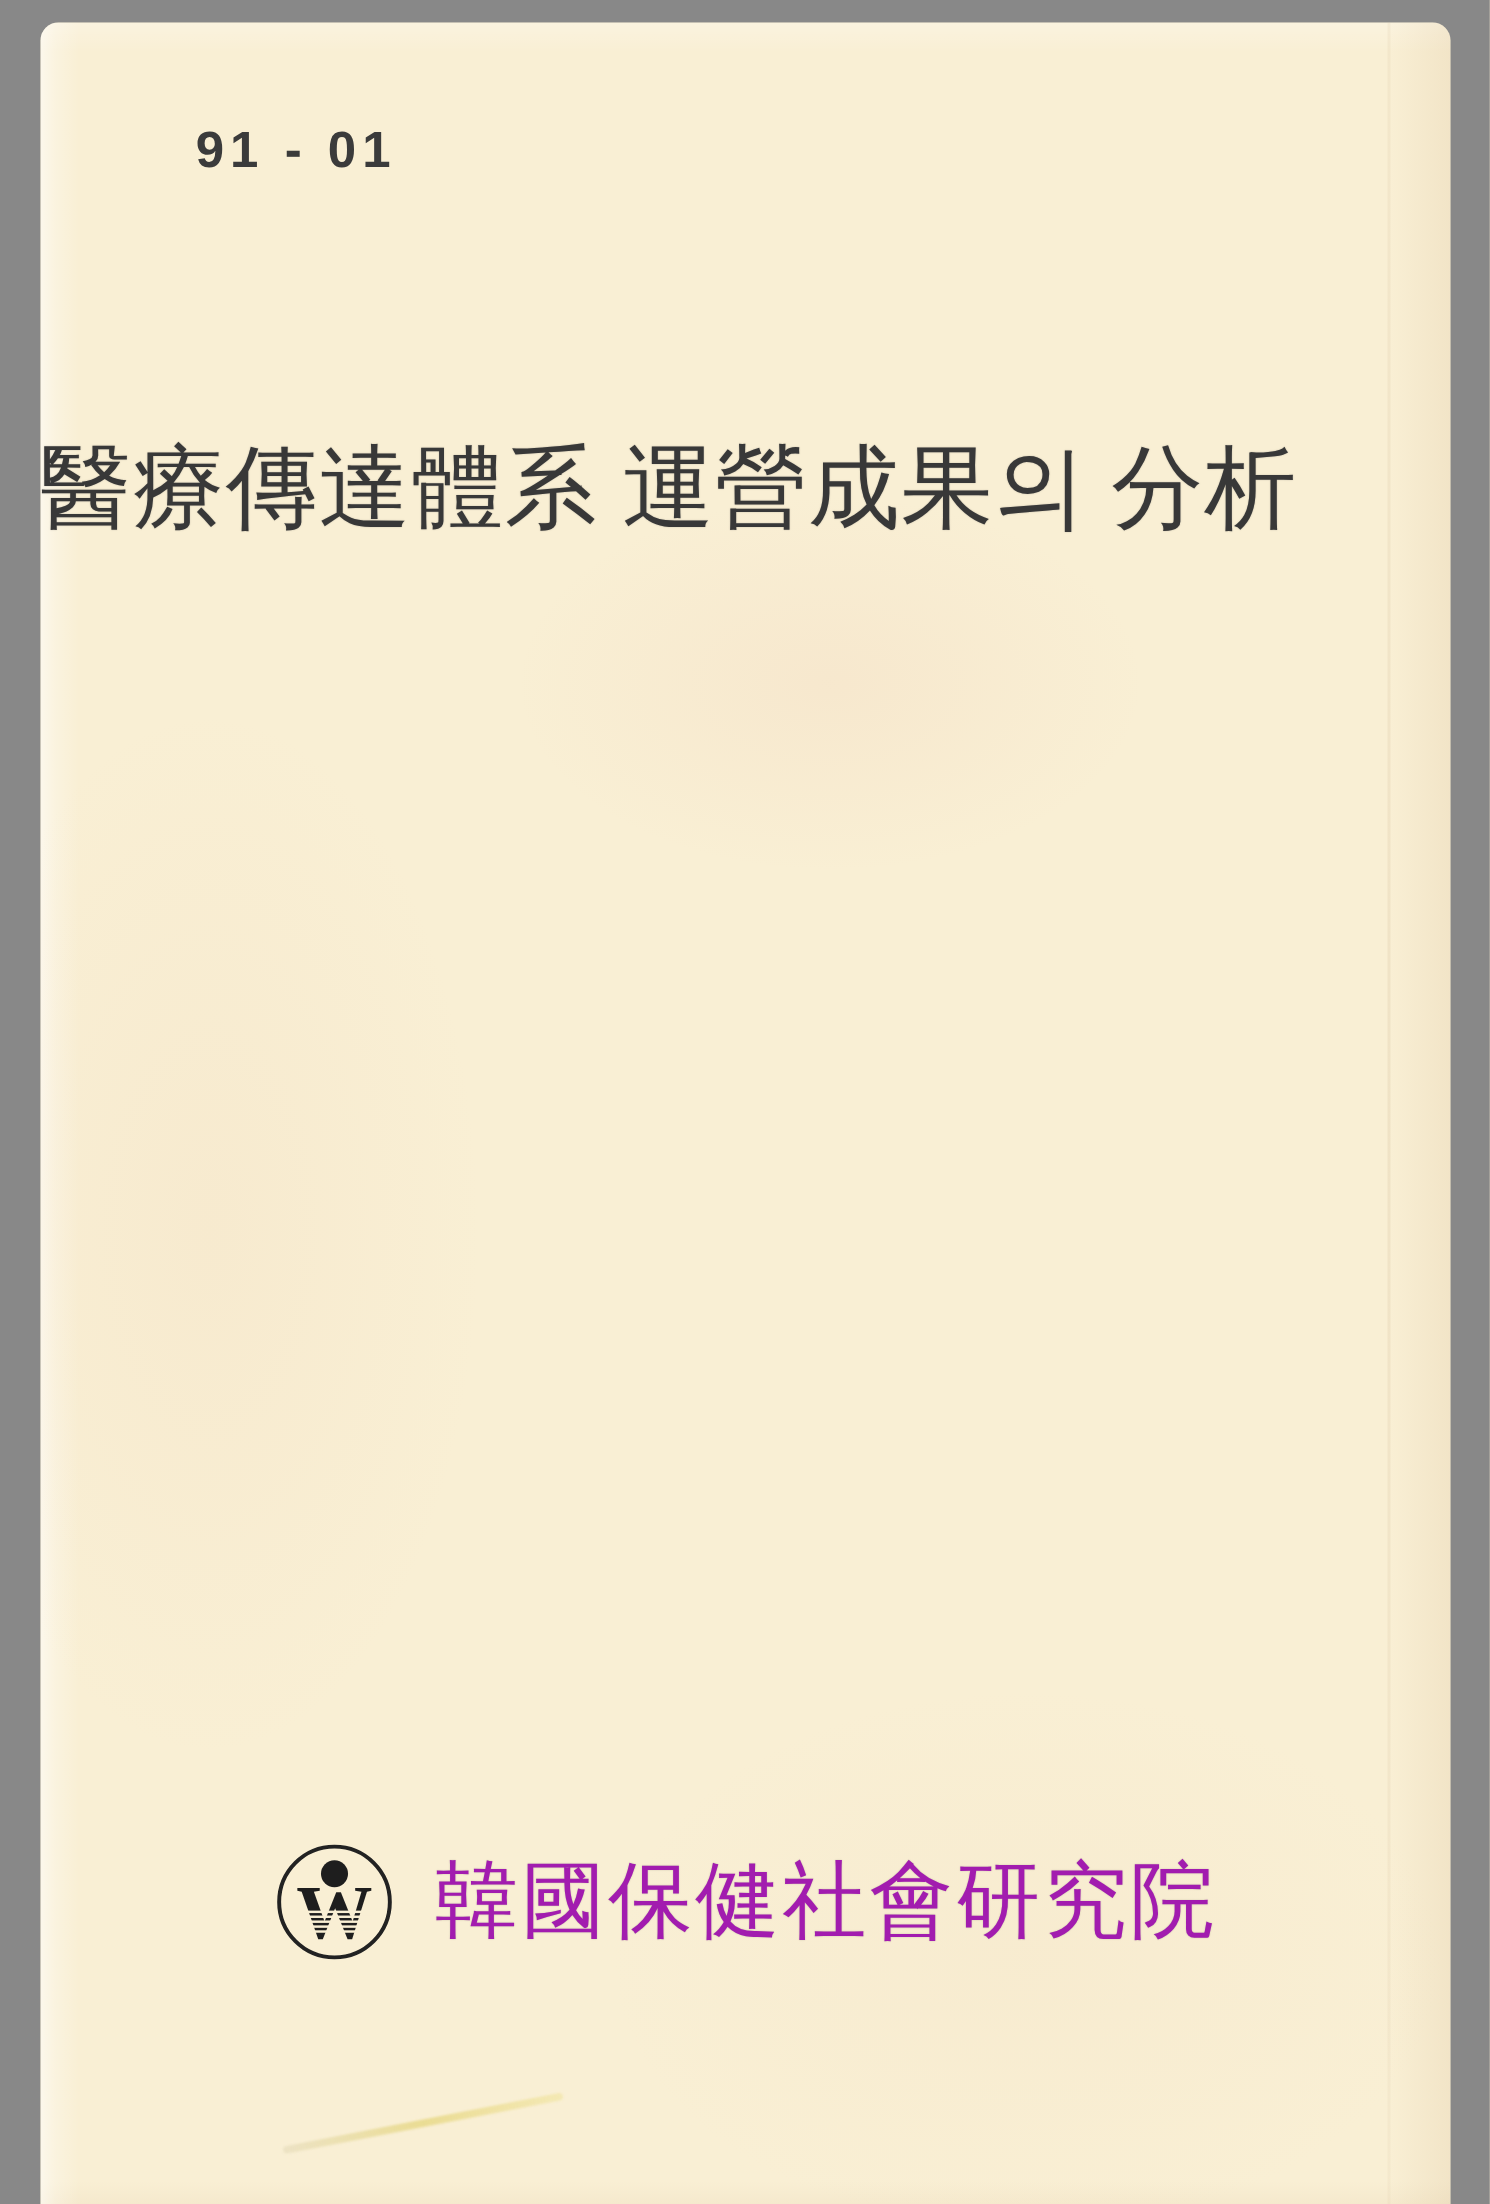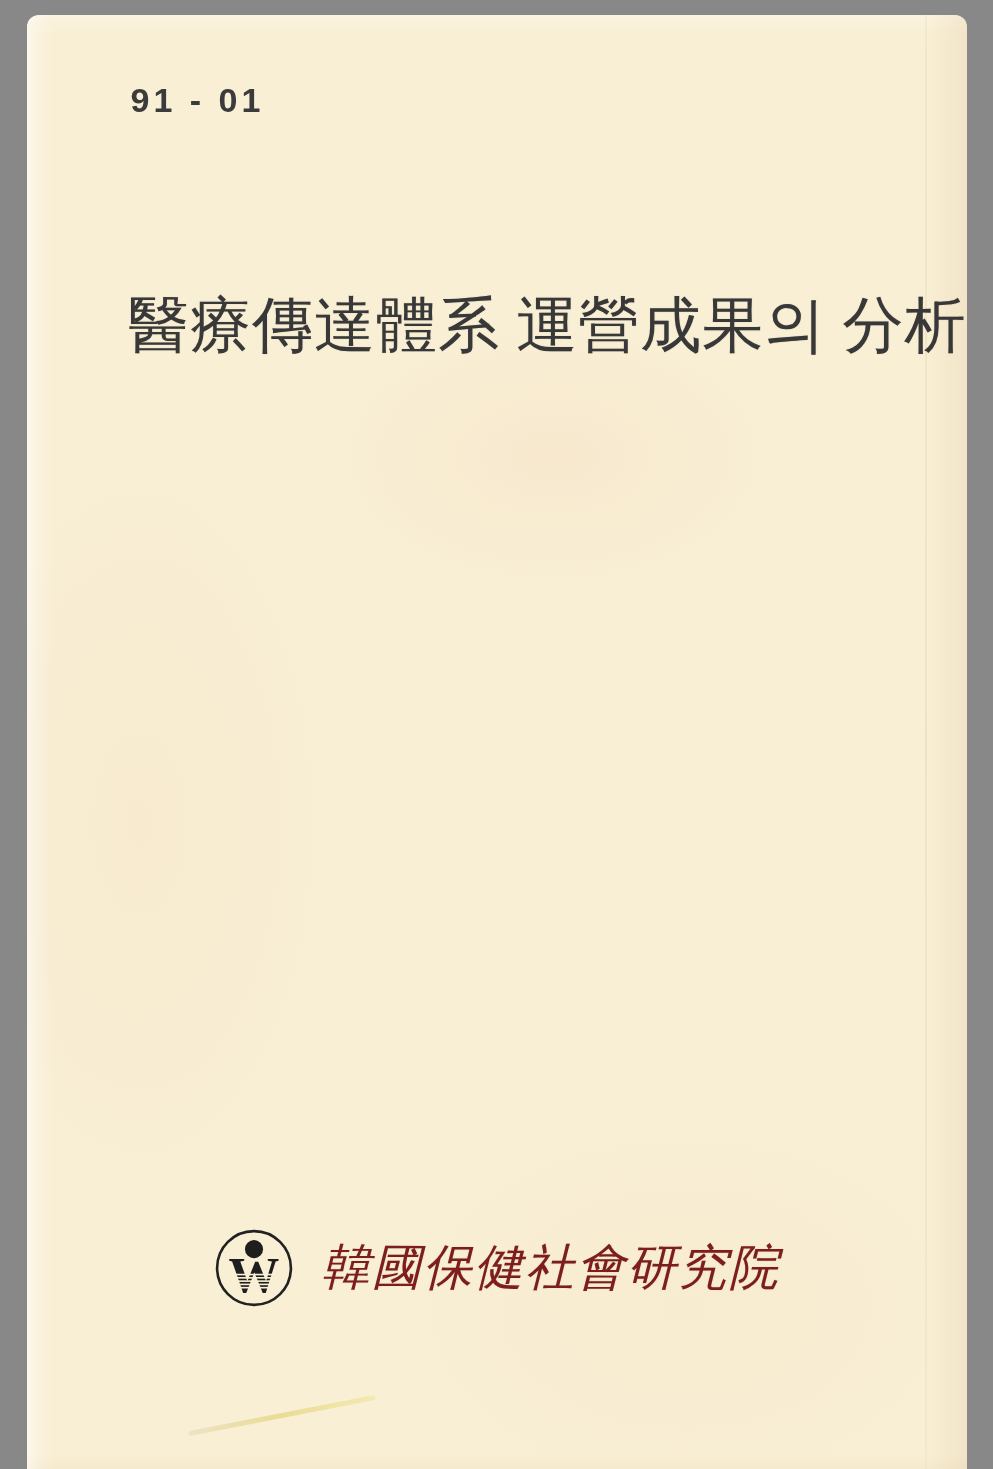--- a/index.html
+++ b/index.html
@@ -63,21 +63,21 @@
     font-weight: bold;
     font-size: 34px;
     letter-spacing: 4px;
     color: #3b3b3b;
   }
   .main-title {
     position: absolute;
     left: 0;
     top: 270px;
     width: 100%;
-    text-align: right;
+    text-align: left;
     font-size: 61px;
     font-weight: 500;
     letter-spacing: 1px;
     color: #383838;
     white-space: nowrap;
     text-shadow: 0 0 1px rgba(60,60,60,0.35);
   }
   .year {
     position: absolute;
     left: 0;
@@ -97,27 +97,26 @@
     justify-content: center;
     align-items: center;
     gap: 26px;
   }
   .logo {
     width: 82px;
     height: 82px;
     flex: 0 0 auto;
   }
   .publisher-name {
-    font-size: 49px;
+    font-size: 56px;
     font-weight: 500;
     letter-spacing: 2px;
-    color: #7f1d1d;
+    color: #a21caf;
     white-space: nowrap;
     text-shadow: 0 0 1px rgba(60,60,60,0.3);
-    font-style: italic;
   }
 </style>
 </head>
 <body>
 
 <div class="cover">
 
   <div class="paper-shading"></div>
   <div class="crease"></div>
   <div class="scratch"></div>

